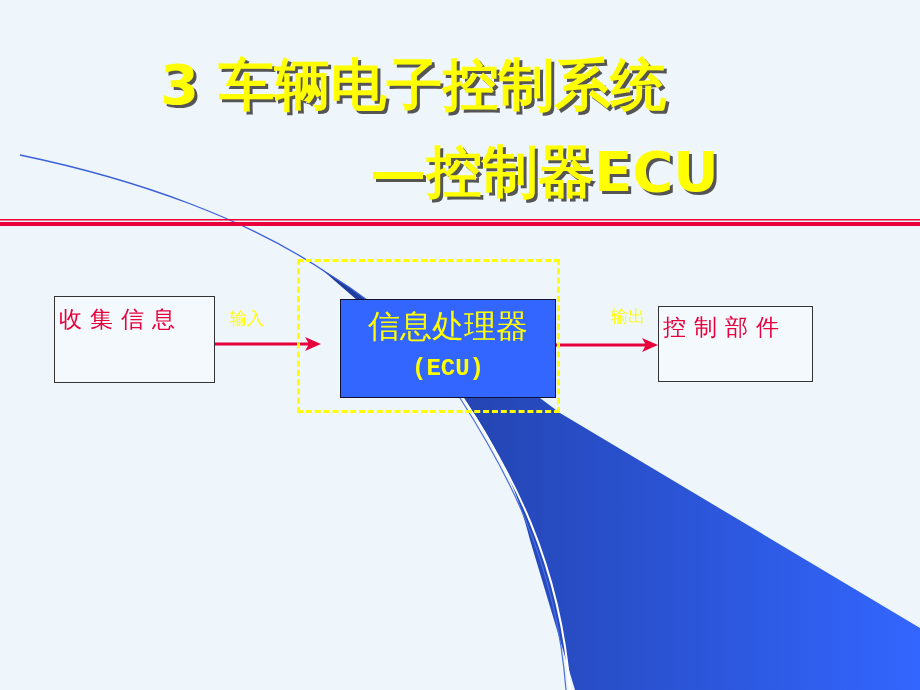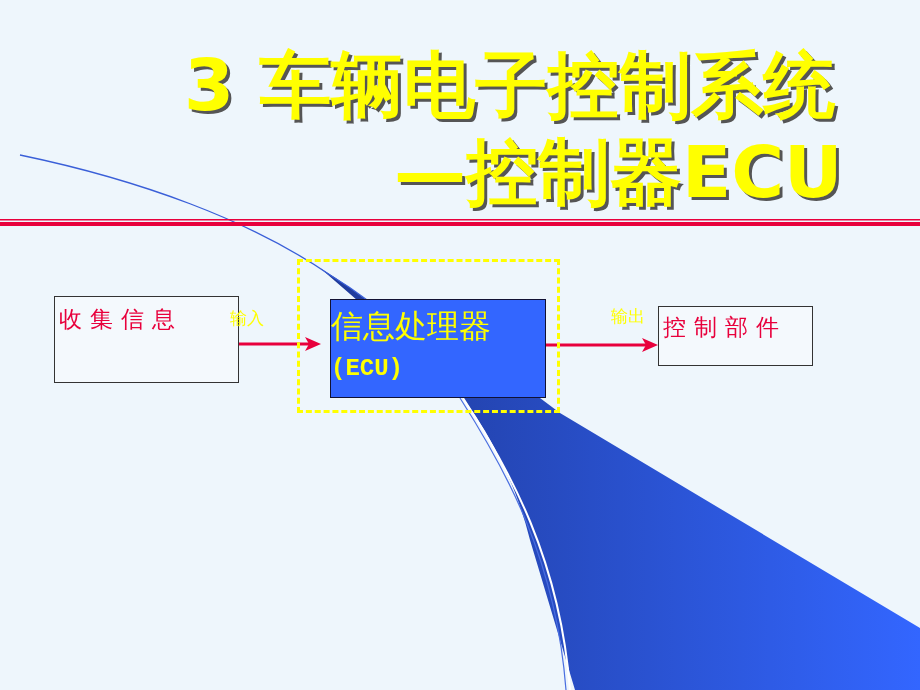--- a/index.html
+++ b/index.html
@@ -17,58 +17,58 @@
     .bg-svg {
       position: absolute;
       left: 0; top: 0;
       width: 920px; height: 690px;
     }
     .title {
       position: absolute;
       color: #ffff00;
       font-family: "DejaVu Sans", sans-serif;
       font-weight: bold;
-      font-size: 72px;
+      font-size: 56px;
       line-height: 60px;
       text-shadow: 3px 3px 0 #555555;
       white-space: nowrap;
       letter-spacing: 0px;
-      margin-left: 24px;
     }
     .title-line1 { left: 160px; top: 55px; }
     .title-line2 { left: 370px; top: 142px; }
 
     .box {
       position: absolute;
       background: #f4f9fd;
       border: 1px solid #333333;
       color: #e8003c;
       font-family: "DejaVu Sans", sans-serif;
       font-size: 23px;
       line-height: 32px;
       padding: 2px 4px;
       box-sizing: border-box;
     }
     .box-left {
-      left: 54px; top: 296px; width: 185px; height: 87px;
+      left: 54px; top: 296px; width: 161px; height: 87px;
       padding-top: 6px;
     }
     .box-right {
-      left: 658px; top: 306px; width: 155px; height: 60px;
+      left: 658px; top: 306px; width: 155px; height: 76px;
       padding-top: 4px;
     }
     .box .l1 { letter-spacing: 8px; display: block; white-space: nowrap; }
     .box .l2 { display: block; white-space: nowrap; }
 
     .ecu-box {
       position: absolute;
-      left: 330px; top: 299px; width: 216px; height: 99px;
+      left: 340px; top: 299px; width: 216px; height: 99px;
       background: #3366ff;
       border: 1px solid #111133;
       box-sizing: border-box;
+      text-align: center;
       color: #ffff00;
     }
     .ecu-box .name {
       display: block;
       font-family: "DejaVu Sans", sans-serif;
       font-size: 32px;
       line-height: 40px;
       margin-top: 6px;
     }
     .ecu-box .abbr {

